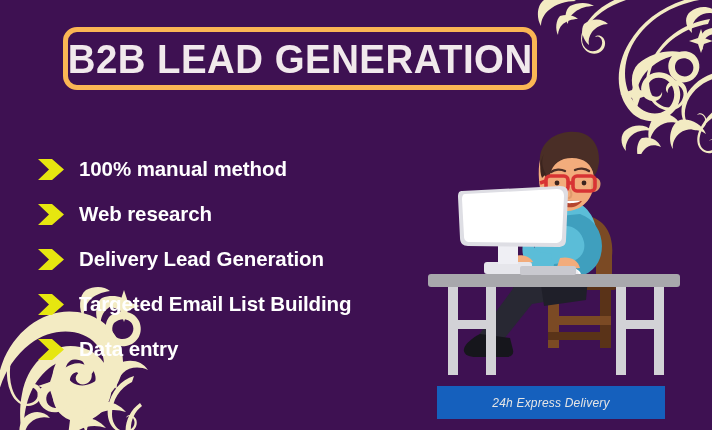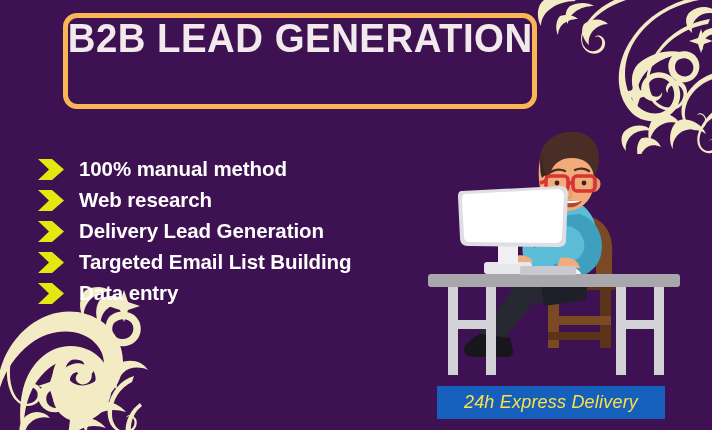--- a/index.html
+++ b/index.html
@@ -14,40 +14,40 @@
     background:#3E1152;
   }
 
   
   .ornament{position:absolute;pointer-events:none;}
   #ornament-top-right{top:-6px;right:-8px;width:190px;height:160px;}
   #ornament-bottom-left{bottom:-6px;left:-10px;width:160px;height:150px;}
 
   
   #title-box{
-    position:absolute;left:63px;top:13px;width:474px;height:96px;
+    position:absolute;left:63px;top:27px;width:474px;height:63px;
     border:5px solid #FBB654;border-radius:14px;
     box-sizing:border-box;
-    display:flex;justify-content:center;
+    display:flex;align-items:center;justify-content:center;
   }
   #title-text{
     color:#F1E9EC;
     font-size:40px;
     font-weight:bold;
     letter-spacing:0.5px;
     line-height:1;
     white-space:nowrap;
     transform:scaleX(0.96);
     font-family:"Liberation Sans","DejaVu Sans",sans-serif;
   }
 
   
   #feature-list{
     position:absolute;left:38px;top:158px;
-    display:flex;flex-direction:column;gap:8px;
+    display:flex;flex-direction:column;gap:22px;
     margin:0;padding:0;list-style:none;
   }
   .feature-item{
     display:flex;align-items:center;gap:15px;height:23px;
   }
   .bullet-icon{
     width:26px;height:21px;flex:0 0 26px;display:block;
   }
   .feature-label{
     color:#FFFFFF;
@@ -63,21 +63,21 @@
     position:absolute;left:420px;top:128px;width:280px;height:252px;
   }
 
   
   #delivery-badge{
     position:absolute;left:437px;top:386px;width:228px;height:33px;
     background:#1560BD;
     display:flex;align-items:center;justify-content:center;
   }
   #delivery-badge-label{
-    color:#fde047;font-size:18px;font-style:italic;
+    color:#e5e5e5;font-size:12px;font-style:italic;
     letter-spacing:0.2px;white-space:nowrap;
   }
 </style>
 </head>
 <body>
 
 <div id="banner">
 
   <svg id="ornament-top-right" class="ornament" viewBox="0 0 190 160" aria-hidden="true">
     <g fill="#F3EBC3">

